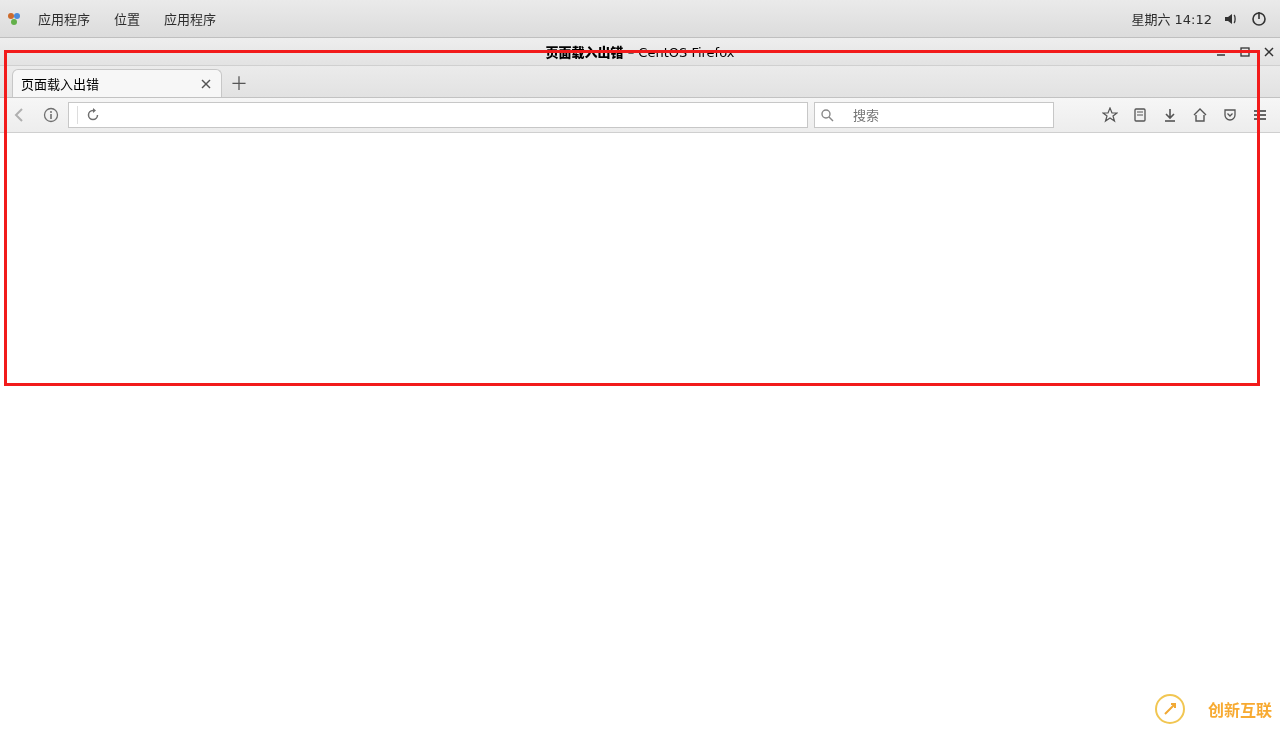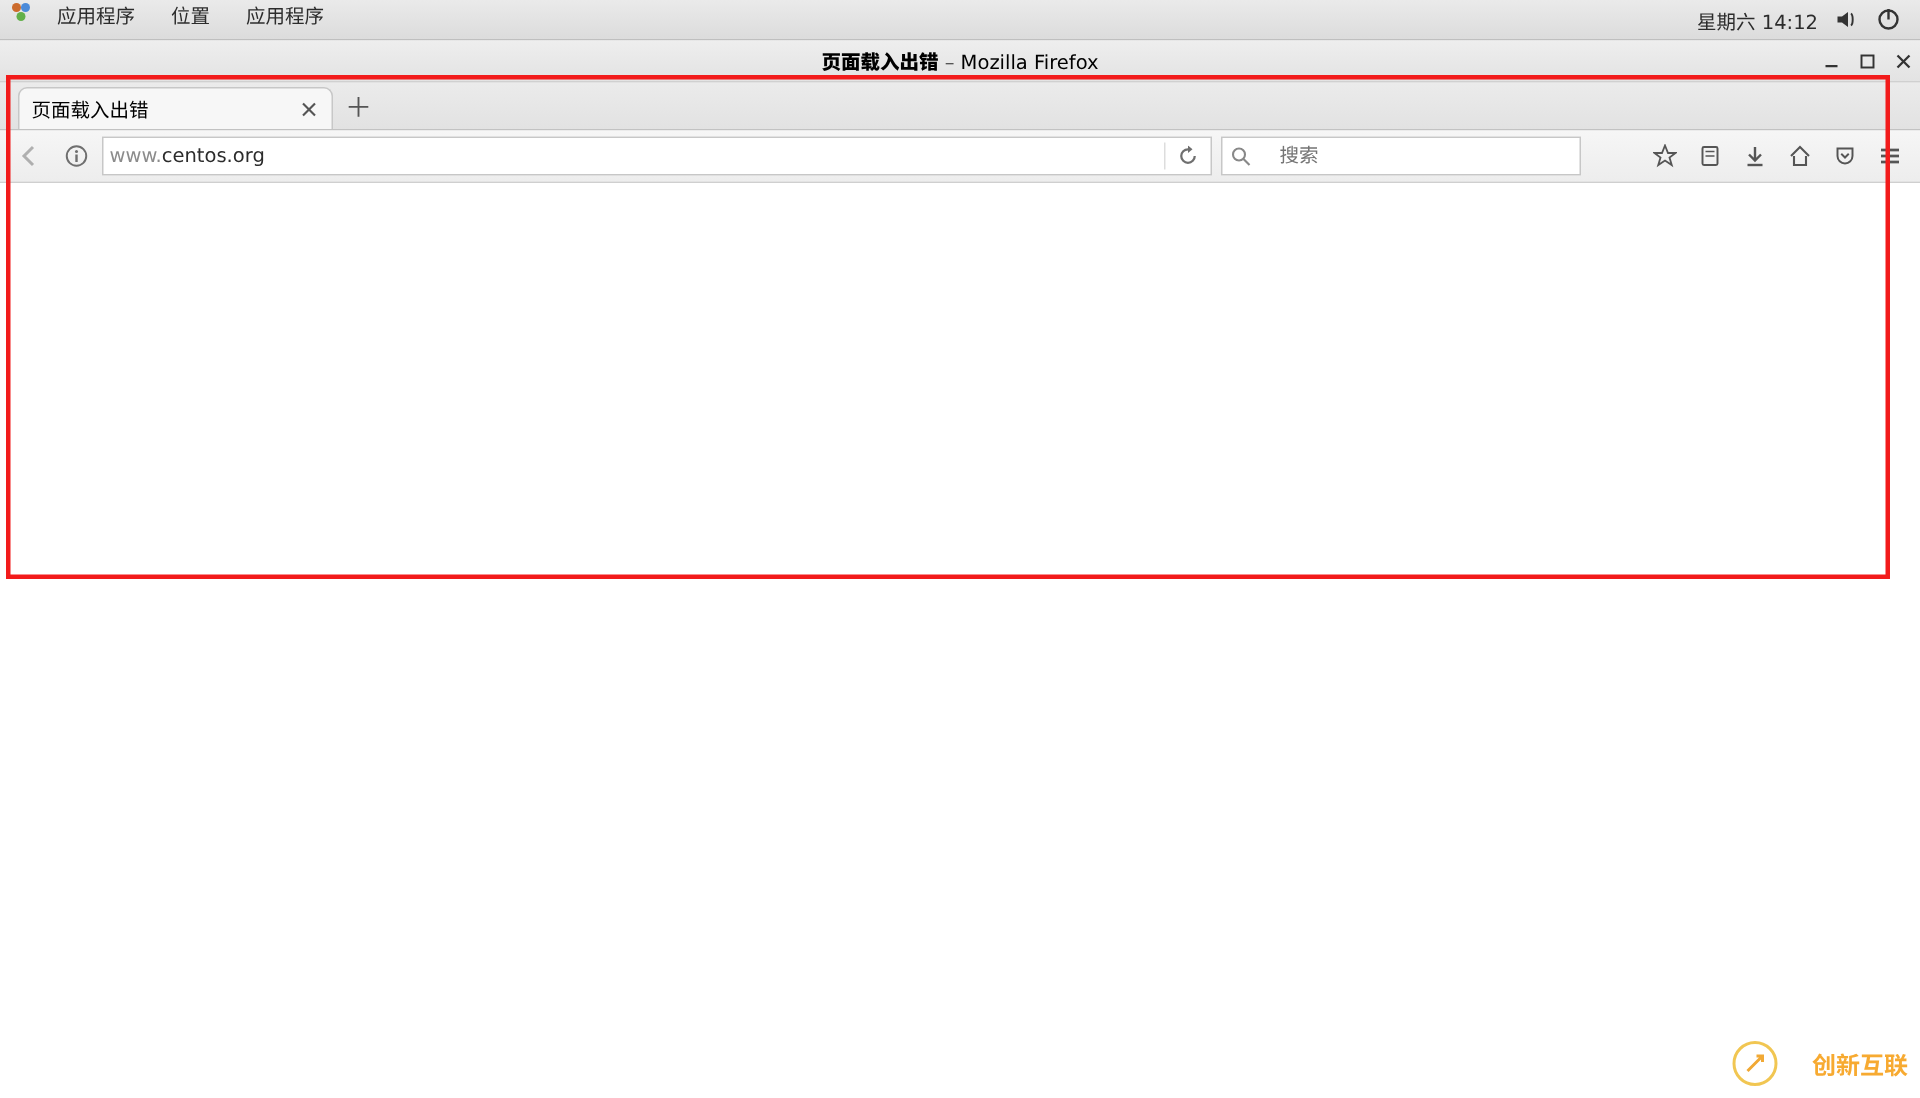--- a/index.html
+++ b/index.html
@@ -1,23 +1,24 @@
 <!DOCTYPE html>
 <html><head>
 <meta charset="utf-8">
 <style>
   * { margin: 0; padding: 0; box-sizing: border-box; font-family: "DejaVu Sans", "Noto Sans CJK SC", sans-serif; }
   html, body { width: 1280px; height: 732px; background: #ffffff; overflow: hidden; }
 
   
   .panel {
-    height: 27px;
+    height: 38px;
     background: linear-gradient(#eaeaea, #dcdcdc);
     border-bottom: 1px solid #bfbfbf;
     display: flex;
+    align-items: center;
     font-size: 13px;
     color: #2c2c2c;
     padding: 0 6px;
   }
   .panel .activities-icon {
     width: 16px; height: 16px; margin-right: 4px;
     display:inline-block;
   }
   .panel .menu-item { padding: 0 12px; cursor: default; }
   .panel .spacer { flex: 1; }
@@ -175,21 +176,21 @@
       <svg viewBox="0 0 18 18" width="18" height="18">
           <circle cx="9" cy="9" r="6" fill="none" stroke="#333" stroke-width="1.6"></circle>
           <line x1="9" y1="2" x2="9" y2="9" stroke="#333" stroke-width="1.6"></line>
         </svg>
     </span>
   </div>
 </div>
 
 <div class="titlebar">
   <span class="title-text">
-    <b>页面载入出错</b><span class="sep">  –  </span><span class="app">Mozilla Firefox</span>
+    <b>页面载入出错</b><span class="sep">  –  </span><span class="app">CentOS Firefox</span>
   </span>
   <div class="win-controls">
     <span class="wc">
       <svg width="12" height="12">
           <line x1="2" y1="9" x2="10" y2="9" stroke="#333" stroke-width="1.5"></line>
         </svg>
     </span>
     <span class="wc">
       <svg width="12" height="12">
           <rect x="2" y="2" width="8" height="8" fill="none" stroke="#333" stroke-width="1.3"></rect>
@@ -226,23 +227,20 @@
       </svg>
   </div>
   <div class="nav-btn" style="width:22px;">
     <svg width="16" height="16" viewBox="0 0 16 16">
         <circle cx="8" cy="8" r="6.5" fill="none" stroke="#6f6f6f" stroke-width="1.3"></circle>
         <circle cx="8" cy="5" r="1" fill="#6f6f6f"></circle>
         <rect x="7.2" y="7" width="1.6" height="5" fill="#6f6f6f"></rect>
       </svg>
   </div>
   <div class="url-wrap">
-    <span class="url-input">
-      <span class="dim">www.</span><span class="host">centos.org</span>
-    </span>
     <span style="width:1px;height:18px;background:#ddd;margin:0 4px;"></span>
     <span class="reload-btn">
       <svg width="14" height="14" viewBox="0 0 14 14">
           <path d="M11.5 7A4.5 4.5 0 1 1 7 2.5" fill="none" stroke="#6f6f6f" stroke-width="1.5"></path>
           <path d="M7 0v5l3-2.5z" fill="#6f6f6f"></path>
         </svg>
     </span>
   </div>
   <div class="search-wrap">
     <span>

